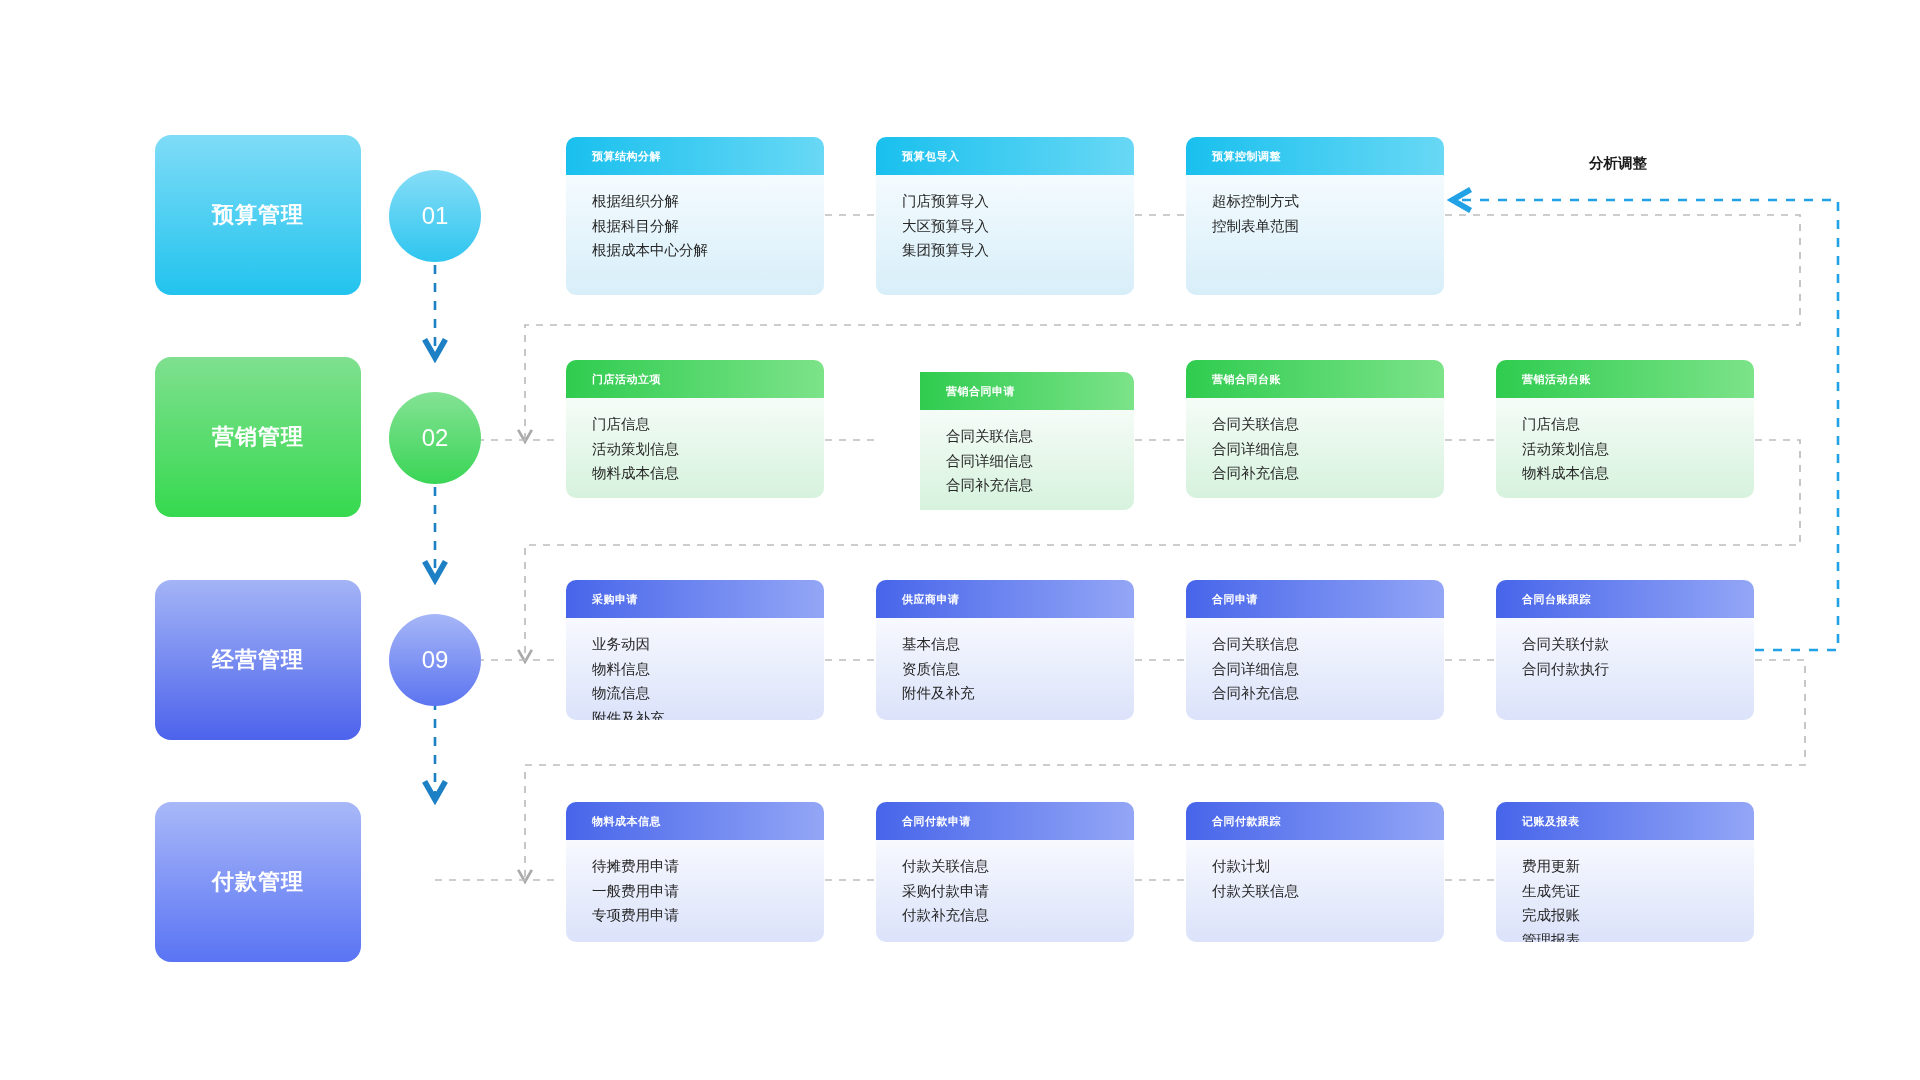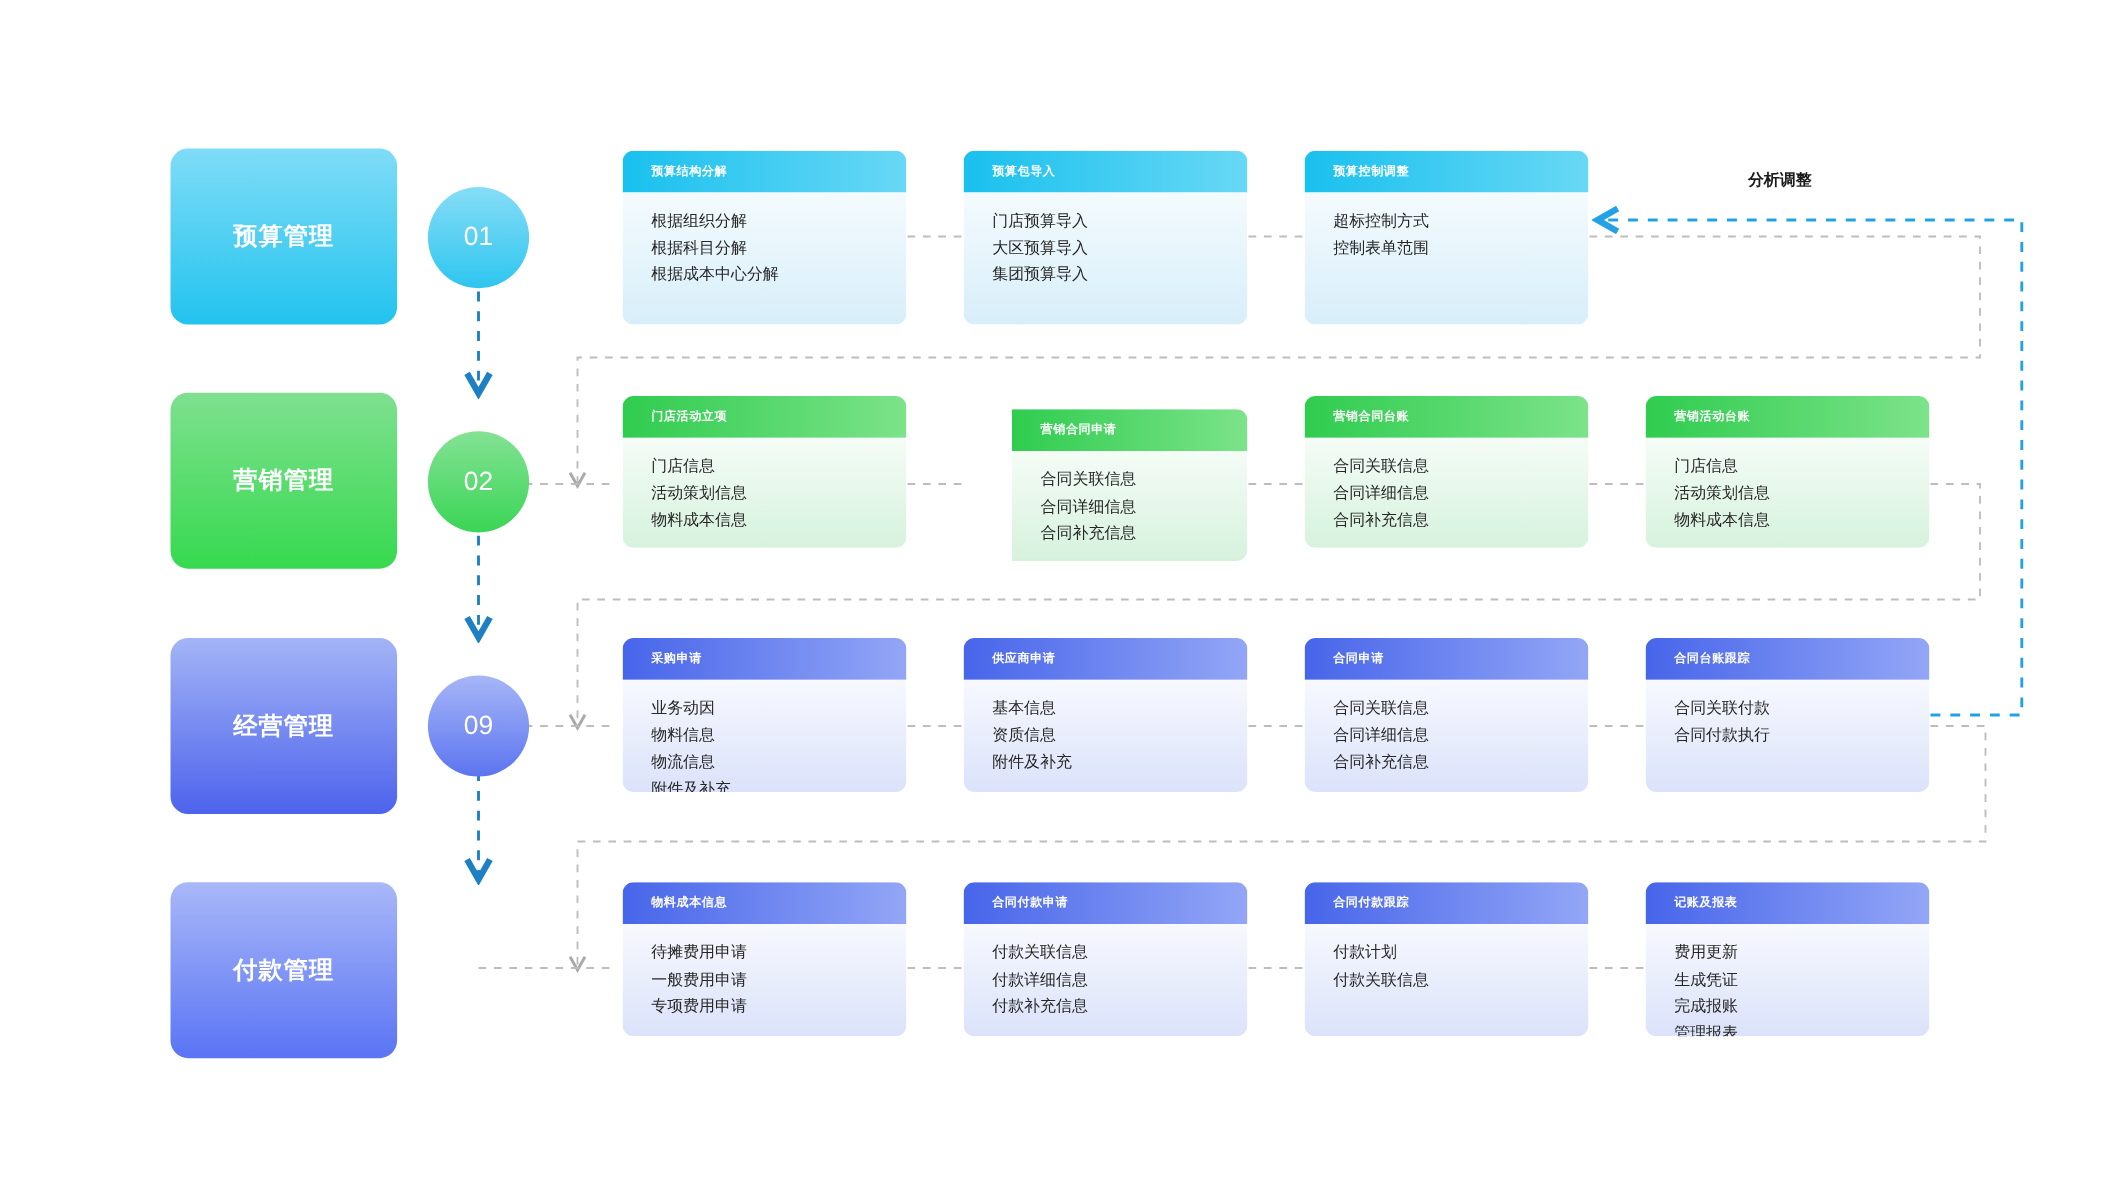--- a/index.html
+++ b/index.html
@@ -262,21 +262,21 @@
     <div class="bd">
       <div>待摊费用申请</div>
       <div>一般费用申请</div>
       <div>专项费用申请</div>
     </div>
   </div>
   <div class="card r4 row4" style="left:876px;top:802px;">
     <div class="hd">合同付款申请</div>
     <div class="bd">
       <div>付款关联信息</div>
-      <div>付款详细信息</div>
+      <div>采购付款申请</div>
       <div>付款补充信息</div>
     </div>
   </div>
   <div class="card r4 row4" style="left:1186px;top:802px;">
     <div class="hd">合同付款跟踪</div>
     <div class="bd">
       <div>付款计划</div>
       <div>付款关联信息</div>
     </div>
   </div>

